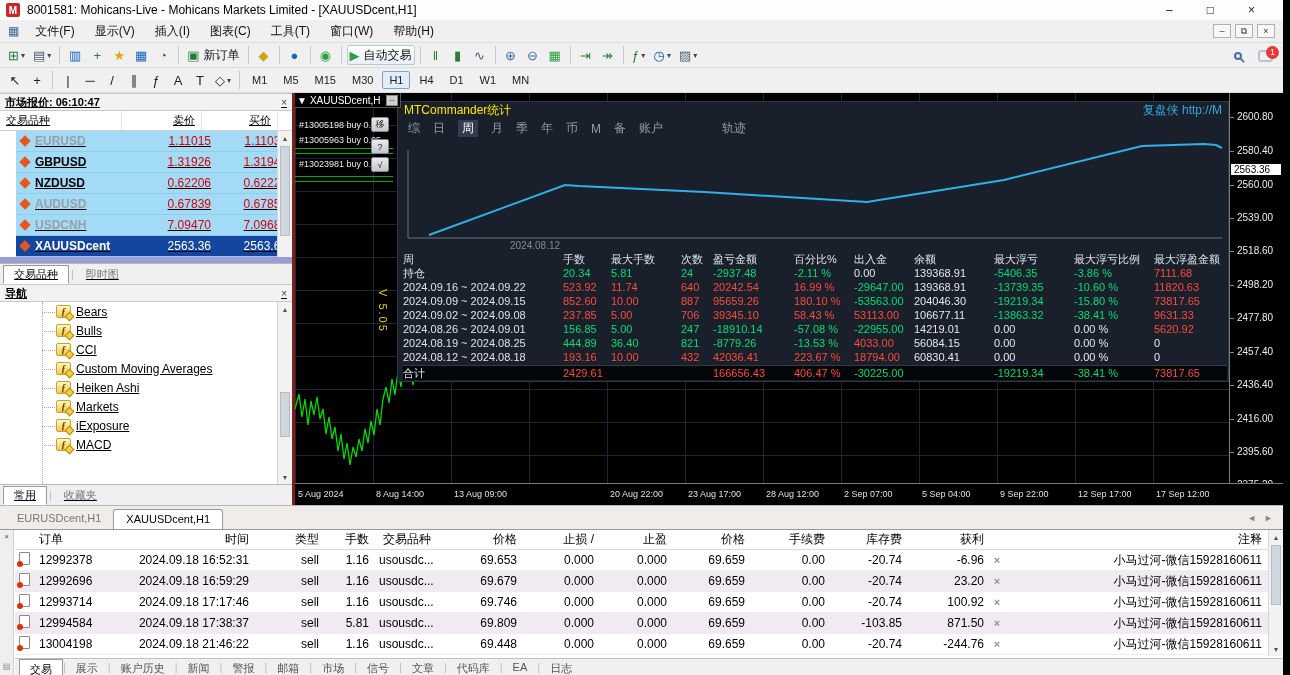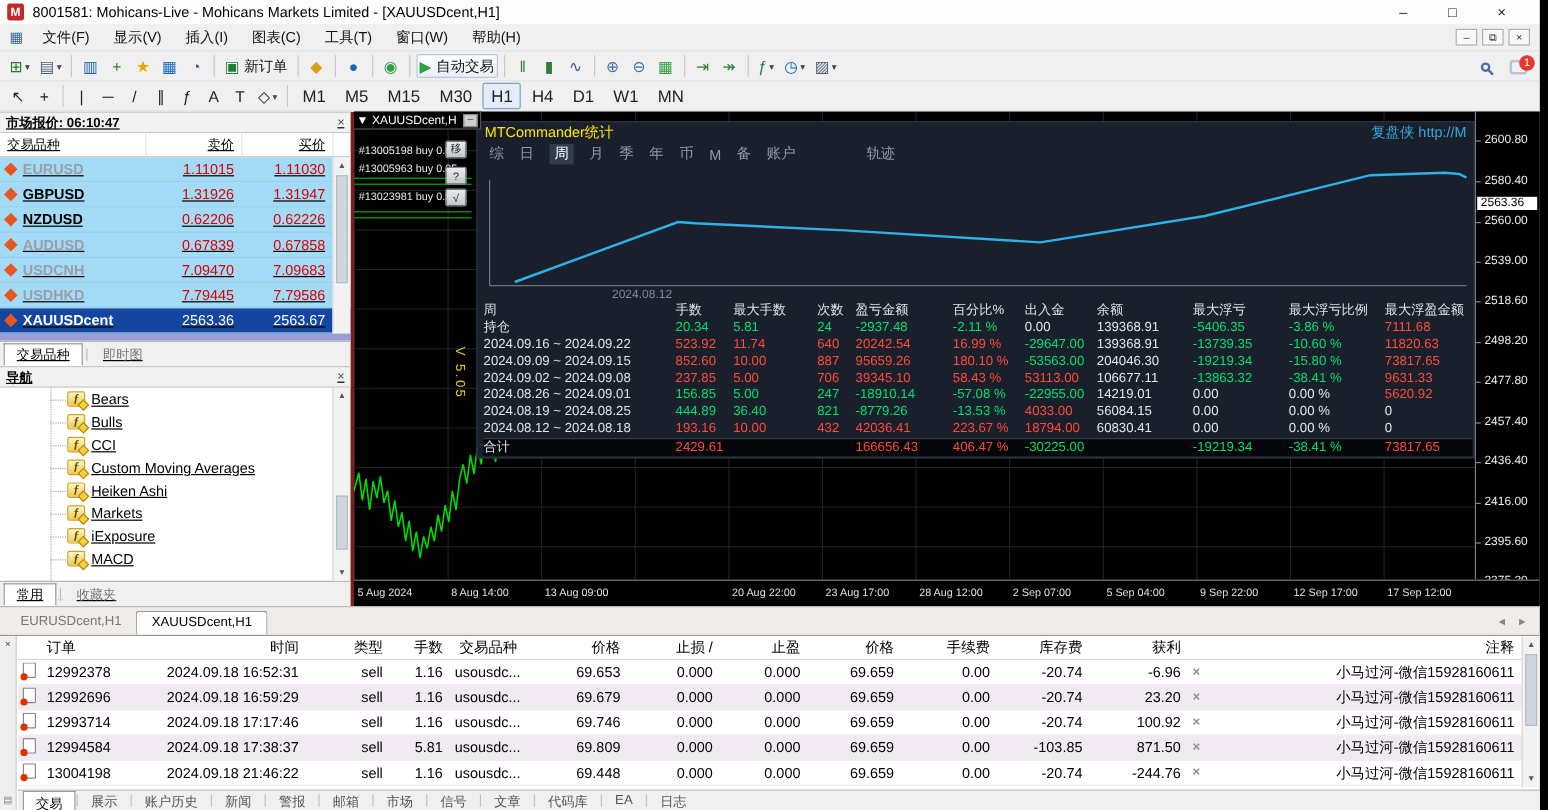--- a/index.html
+++ b/index.html
@@ -26,21 +26,21 @@
 
   
   .tb { height:25px; background:#f0f0f0; border-bottom:1px solid #dcdcdc;
         display:flex; align-items:center; padding-left:4px; position:relative; }
   .tb-btn { height:20px; min-width:20px; padding:0 2px; margin:0 1px; display:flex; align-items:center;
             justify-content:center; font-size:13px; border:1px solid transparent; border-radius:2px; }
   .tb-btn.boxed { border:1px solid #bcc8da; background:linear-gradient(#ffffff,#e9eff9); }
   .tb-label { font-size:12px; margin-left:4px; color:#111; }
   .caret { font-size:8px; color:#444; margin-left:2px; }
   .sep { width:1px; height:18px; background:#c8c8c8; margin:0 4px; }
-  .tf { font-size:14px; color:#222; padding:2px 6px; margin:12px 1px; border:1px solid transparent; border-radius:2px; }
+  .tf { font-size:11px; color:#222; padding:2px 6px; margin:12px 1px; border:1px solid transparent; border-radius:2px; }
   .tf.active { border-color:#7ea0c8; background:#e3edf9; }
   .mag { width:8px; height:8px; border:2px solid #4a6fa5; border-radius:50%; position:relative; display:inline-block; }
   .mag::after { content:""; position:absolute; width:6px; height:2px; background:#4a6fa5;
                 transform:rotate(45deg); right:-5px; bottom:-3px; }
   #tb1-right { position:absolute; right:10px; top:0; height:25px; display:flex; align-items:center; gap:16px; }
   .bubble { width:15px; height:12px; border:2px solid #b9c4d2; border-radius:3px; position:relative; display:inline-block; }
   .badge { position:absolute; top:-6px; right:-8px; width:13px; height:13px; background:#e53935; color:#fff;
            border-radius:50%; font-size:9px; display:flex; align-items:center; justify-content:center; }
 
   
@@ -53,21 +53,21 @@
            font-size:11px; padding-left:3px; }
   .ptab { padding:1px 10px; color:#777; }
   .ptab.active { background:#fff; border:1px solid #999; border-bottom-color:#fff; color:#000; }
   .ptab-sep { color:#bbb; margin:0 2px; }
 
   
   #mw-head { height:20px; display:grid; grid-template-columns:122px 80px 76px; font-size:11px;
              border-bottom:1px solid #d0d0d0; background:#fff; }
   #mw-head div { display:flex; align-items:center; border-right:1px solid #e4e4e4; padding:0 6px; color:#000; }
   #mw-head div:nth-child(2), #mw-head div:nth-child(3) { justify-content:flex-end; }
-  #mw-list { position:relative; }
+  #mw-list { position:relative;padding-left:16px; }
   .mw-row { height:21px; display:grid; grid-template-columns:122px 80px 76px; background:#a3daf5;
             border-bottom:1px solid #90cdea; font-size:12px; align-items:center; }
   .mw-sym { display:flex; align-items:center; gap:6px; padding-left:5px; font-weight:bold; color:#000; }
   .mw-row.muted .mw-sym span.symtext { color:#98a0a8; font-weight:bold; }
   .mw-bid, .mw-ask { text-align:right; padding-right:7px; color:#dd0000; }
   .mw-row.selected { background:#1446a0; }
   .mw-row.selected .mw-sym, .mw-row.selected .mw-bid, .mw-row.selected .mw-ask { color:#fff; }
   .diamond { width:8px; height:8px; background:#e8551e; transform:rotate(45deg); flex:0 0 8px; }
   .purple-strip { height:6px; background:#9c9cd6; }
   .vscroll { position:absolute; top:0; right:0; bottom:0; width:15px; background:#f2f2f2; border-left:1px solid #d8d8d8; }
@@ -385,28 +385,20 @@
             <div class="mw-ask">0.67858</div>
           </div>
           <div class="mw-row muted">
             <div class="mw-sym">
               <span class="diamond"></span>
               <span class="symtext">USDCNH</span>
             </div>
             <div class="mw-bid">7.09470</div>
             <div class="mw-ask">7.09683</div>
           </div>
-          <div class="mw-row muted">
-            <div class="mw-sym">
-              <span class="diamond"></span>
-              <span class="symtext">USDHKD</span>
-            </div>
-            <div class="mw-bid">7.79445</div>
-            <div class="mw-ask">7.79586</div>
-          </div>
           <div class="mw-row selected">
             <div class="mw-sym">
               <span class="diamond"></span>
               <span class="symtext">XAUUSDcent</span>
             </div>
             <div class="mw-bid">2563.36</div>
             <div class="mw-ask">2563.67</div>
           </div>
           <div class="vscroll">
             <div class="vs-arrow">▲</div>

